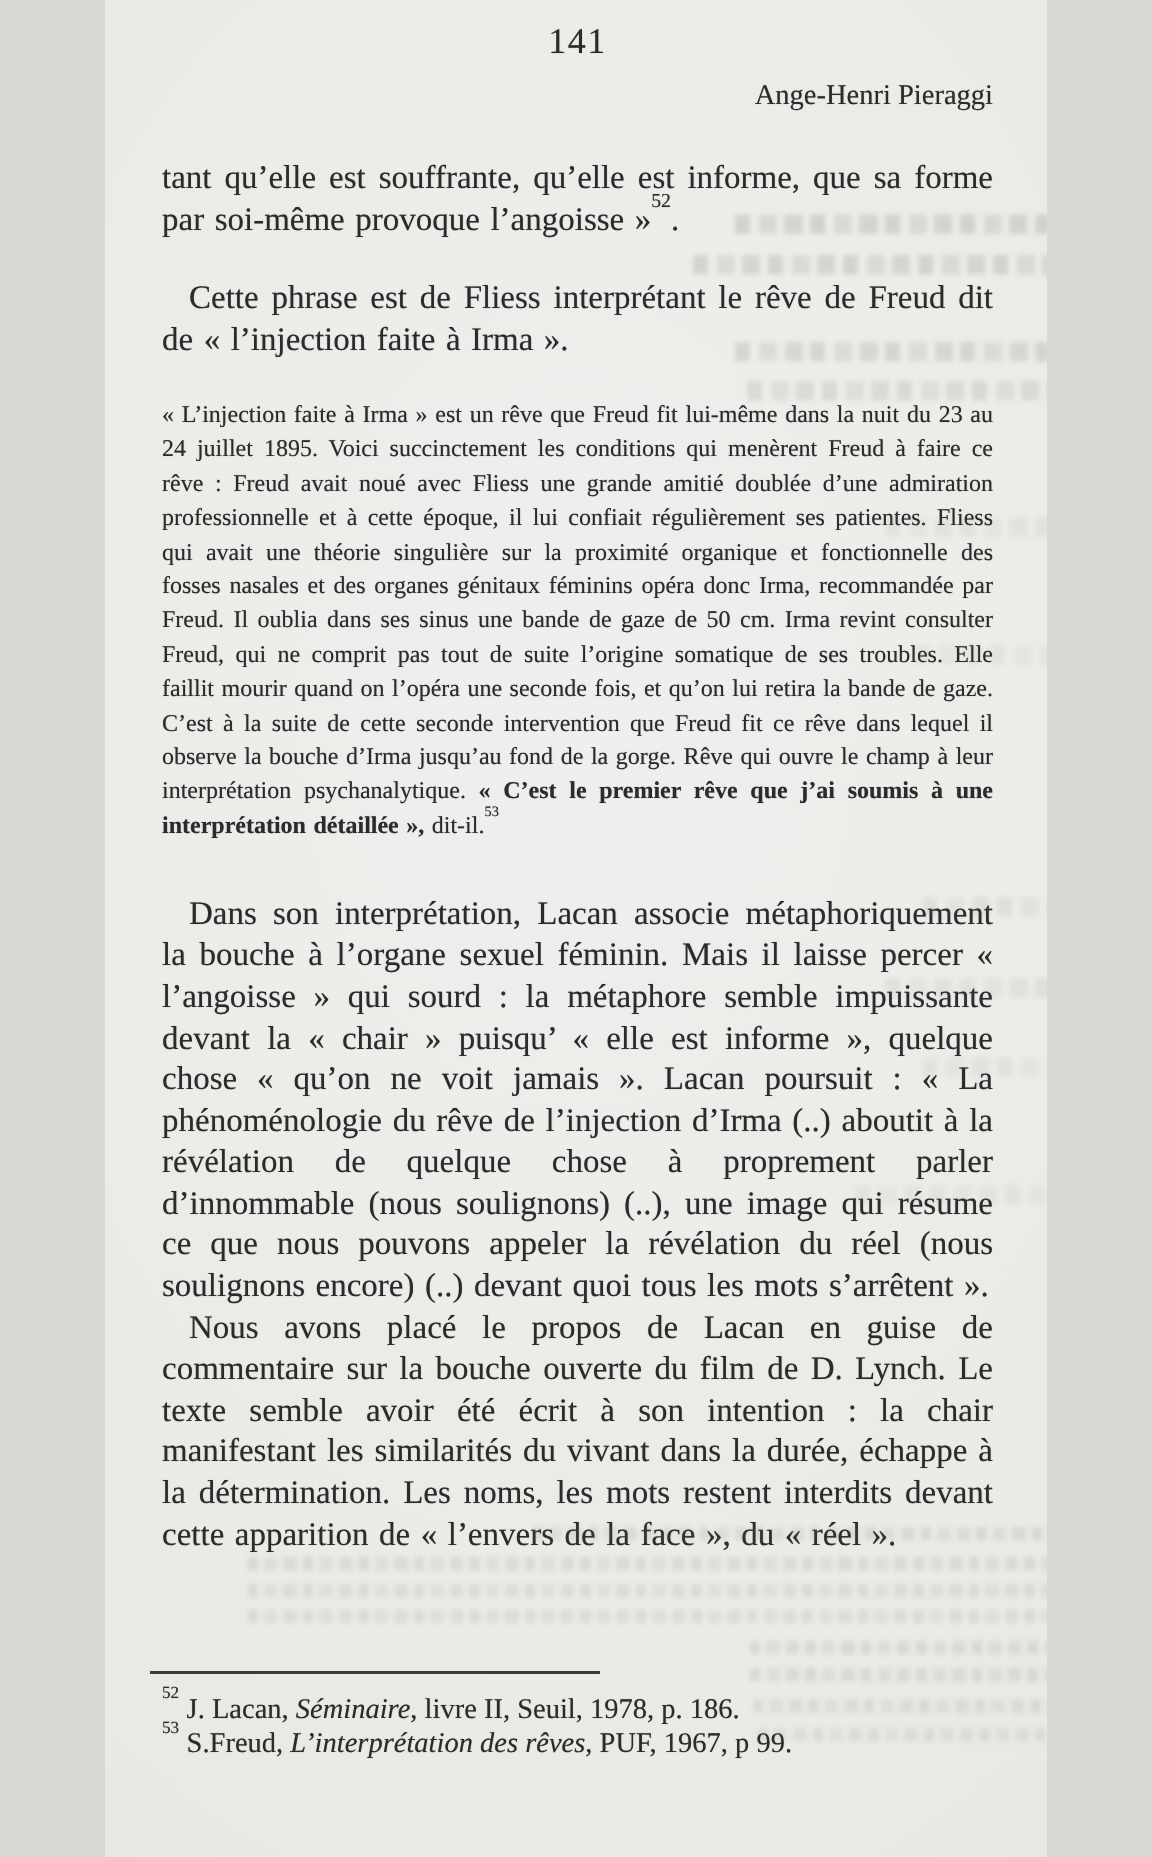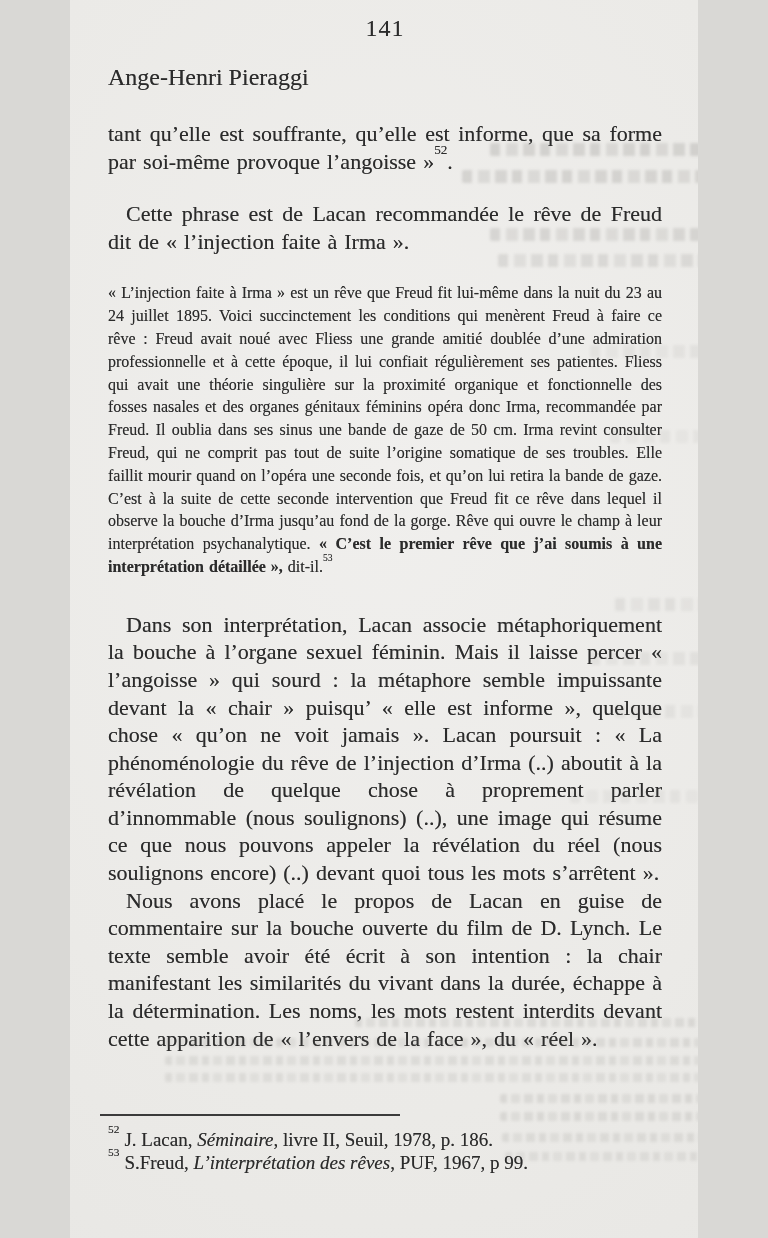--- a/index.html
+++ b/index.html
@@ -9,21 +9,21 @@
     margin:0 auto;
     box-sizing:border-box;
     padding:0 36px 0 38px;
     overflow:hidden;
     background: radial-gradient(ellipse 130% 95% at 50% 38%, #f0efed 0%, #ebeae7 55%, #e6e5e2 100%);
     color:#2b2b2b;
     font-family:"Liberation Serif", serif;
     text-shadow:0 0 0.6px rgba(43,43,43,.5);
   }
   .page-number { text-align:center; font-size:24px; padding-top:15px; letter-spacing:1px; }
-  .author { text-align:left; font-size:24px; margin-top:22px; }
+  .author { text-align:right; font-size:19px; margin-top:11px; }
   .body-para {
     font-size:22px; line-height:27.6px;
     text-align:justify; margin:0; word-spacing:1.5px;
   }
   .continuation { margin-top:29px; }
   .indent { text-indent:18px; }
   .gap-before { margin-top:25px; }
   .gap-before-large { margin-top:32px; }
   .block-quote {
     font-size:16px; line-height:22.8px;
@@ -74,21 +74,21 @@
   <div class="ghost ghost-sm" style="left:430px; top:1094px; width:325px; opacity:.30;"></div>
   <div class="ghost ghost-sm" style="left:430px; top:1112px; width:328px; opacity:.30;"></div>
   <div class="ghost ghost-sm" style="left:432px; top:1133px; width:320px; opacity:.28;"></div>
   <div class="ghost ghost-sm" style="left:435px; top:1152px; width:300px; opacity:.25;"></div>
 
   <div class="page-number">141</div>
   <div class="author">Ange-Henri Pieraggi</div>
 
   <p class="body-para continuation"><span>tant qu’elle est souffrante, qu’elle est informe, que sa forme par soi-même provoque l’angoisse »</span><sup class="fnref">52</sup><span>.</span></p>
 
-  <p class="body-para indent gap-before">Cette phrase est de Lacan recommandée le rêve de Freud dit de « l’injection faite à Irma ».</p>
+  <p class="body-para indent gap-before">Cette phrase est de Fliess interprétant le rêve de Freud dit de « l’injection faite à Irma ».</p>
 
   <div class="block-quote"><span>« L’injection faite à Irma » est un rêve que Freud fit lui-même dans la nuit du 23 au 24 juillet 1895. Voici succinctement les conditions qui menèrent Freud à faire ce rêve : Freud avait noué avec Fliess une grande amitié doublée d’une admiration professionnelle et à cette époque, il lui confiait régulièrement ses patientes. Fliess qui avait une théorie singulière sur la proximité organique et fonctionnelle des fosses nasales et des organes génitaux féminins opéra donc Irma, recommandée par Freud. Il oublia dans ses sinus une bande de gaze de 50 cm. Irma revint consulter Freud, qui ne comprit pas tout de suite l’origine somatique de ses troubles. Elle faillit mourir quand on l’opéra une seconde fois, et qu’on lui retira la bande de gaze. C’est à la suite de cette seconde intervention que Freud fit ce rêve dans lequel il observe la bouche d’Irma jusqu’au fond de la gorge. Rêve qui ouvre le champ à leur interprétation psychanalytique. </span><b>« C’est le premier rêve que j’ai soumis à une interprétation détaillée »,</b><span> dit-il.</span><sup class="fnref">53</sup></div>
 
   <p class="body-para indent gap-before-large">Dans son interprétation, Lacan associe métaphoriquement la bouche à l’organe sexuel féminin. Mais il laisse percer « l’angoisse » qui sourd : la métaphore semble impuissante devant la « chair » puisqu’ « elle est informe », quelque chose « qu’on ne voit jamais ». Lacan poursuit : « La phénoménologie du rêve de l’injection d’Irma (..) aboutit à la révélation de quelque chose à proprement parler d’innommable (nous soulignons) (..), une image qui résume ce que nous pouvons appeler la révélation du réel (nous soulignons encore) (..) devant quoi tous les mots s’arrêtent ».</p>
 
   <p class="body-para indent">Nous avons placé le propos de Lacan en guise de commentaire sur la bouche ouverte du film de D. Lynch. Le texte semble avoir été écrit à son intention : la chair manifestant les similarités du vivant dans la durée, échappe à la détermination. Les noms, les mots restent interdits devant cette apparition de « l’envers de la face », du « réel ».</p>
 
   <div class="footer">
     <div class="footnote-rule"></div>
     <p class="footnote"><sup class="fnref">52</sup><span>J. Lacan, </span><i>Séminaire</i><span>, livre II, Seuil, 1978, p. 186.</span></p>

